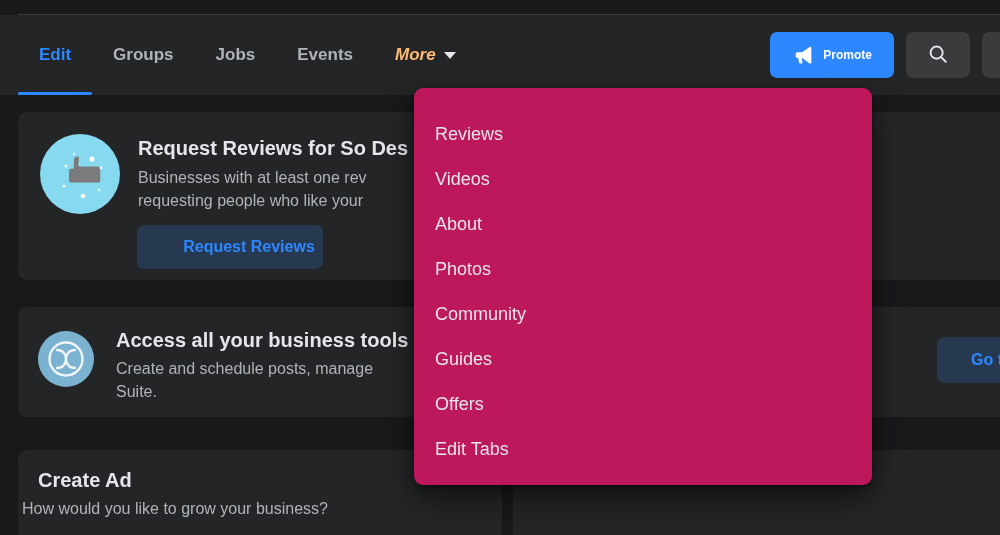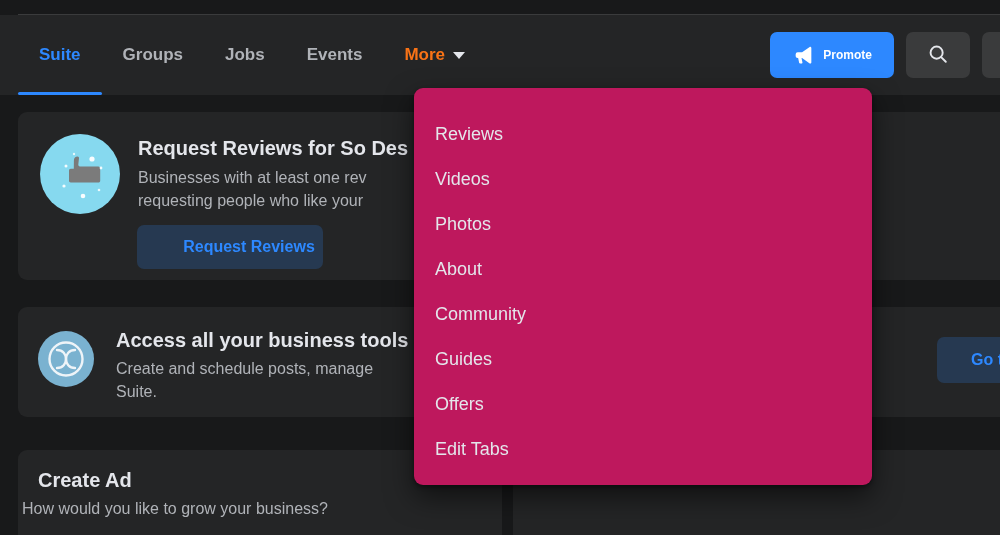--- a/index.html
+++ b/index.html
@@ -38,21 +38,21 @@
     position: absolute; left: 0; right: 0; bottom: 0;
     height: 3px; background: #2d88ff; border-radius: 2px;
   }
   .nav-tab .caret {
     display: inline-block; margin-left: 8px;
     width: 0; height: 0;
     border-left: 6px solid transparent;
     border-right: 6px solid transparent;
     border-top: 7px solid #e4e6eb;
   }
-  .nav-tab.more { color: #f97316; }
+  .nav-tab.more { color: #fdba74; font-style: italic; }
 
   .nav-actions {
     position: absolute; right: -12px; top: 0; height: 80px;
     display: flex; align-items: center; gap: 12px;
   }
   .promote-btn {
     display: flex; align-items: center; justify-content: center; gap: 9px;
     height: 46px; padding: 0 22px;
     background: #2d88ff; color: #ffffff;
     border: none; border-radius: 7px;
@@ -136,21 +136,21 @@
 <body>
 
 <div id="root">
 
   <div class="top-divider"></div>
 
   <div class="navbar">
 
     <div class="nav-tabs">
       <div class="nav-tab active">
-        <span>Suite</span>
+        <span>Edit</span>
         <span class="underline"></span>
       </div>
       <div class="nav-tab">
         <span>Groups</span>
       </div>
       <div class="nav-tab">
         <span>Jobs</span>
       </div>
       <div class="nav-tab">
         <span>Events</span>
@@ -238,26 +238,26 @@
   </div>
 
   <div class="dropdown">
     <div class="dd-item">
       <span>Reviews</span>
     </div>
     <div class="dd-item">
       <span>Videos</span>
     </div>
     <div class="dd-item">
+      <span>About</span>
+    </div>
+    <div class="dd-item">
       <span>Photos</span>
     </div>
     <div class="dd-item">
-      <span>About</span>
-    </div>
-    <div class="dd-item">
       <span>Community</span>
     </div>
     <div class="dd-item">
       <span>Guides</span>
     </div>
     <div class="dd-item">
       <span>Offers</span>
     </div>
     <div class="dd-item">
       <span>Edit Tabs</span>

